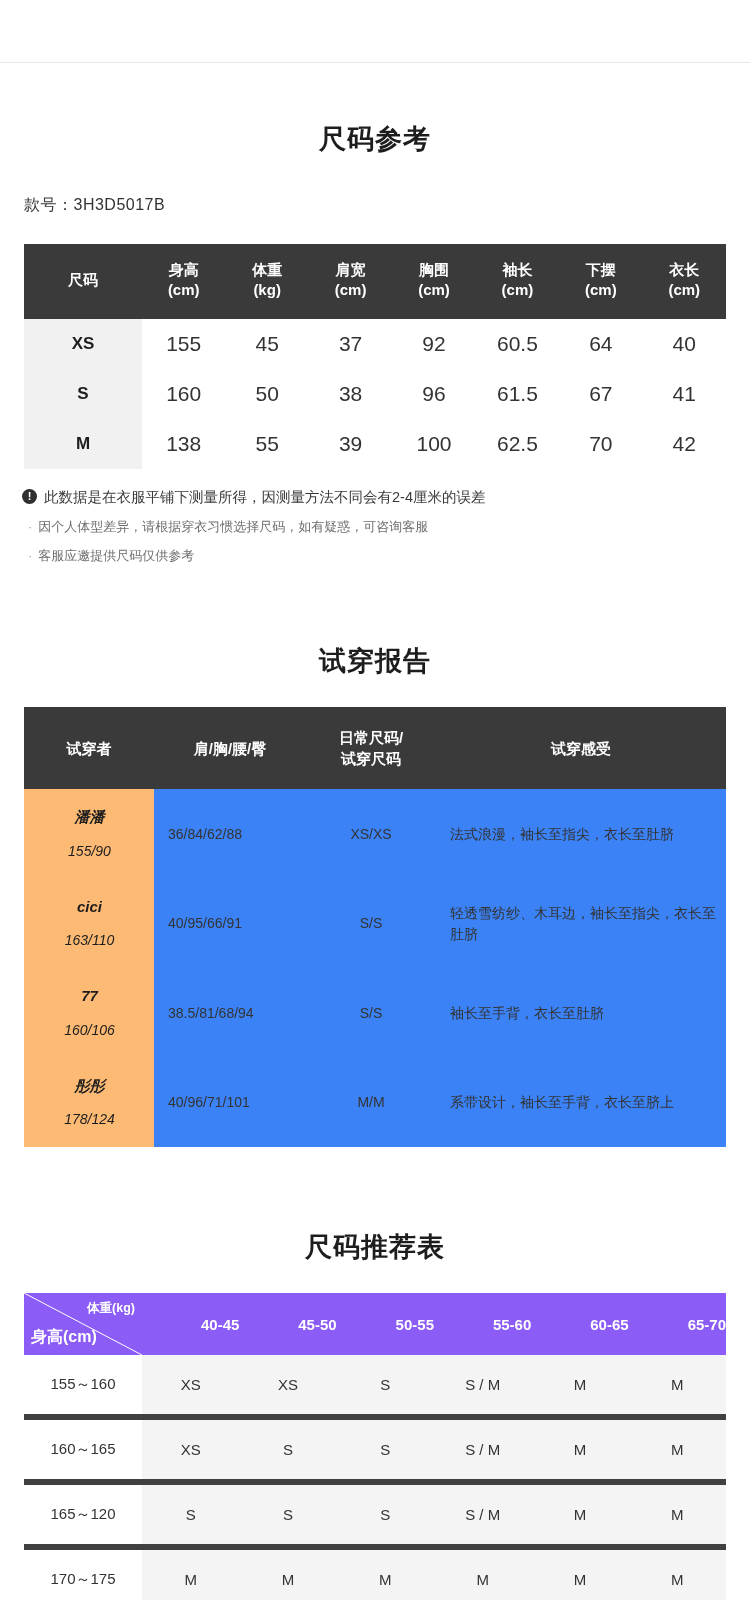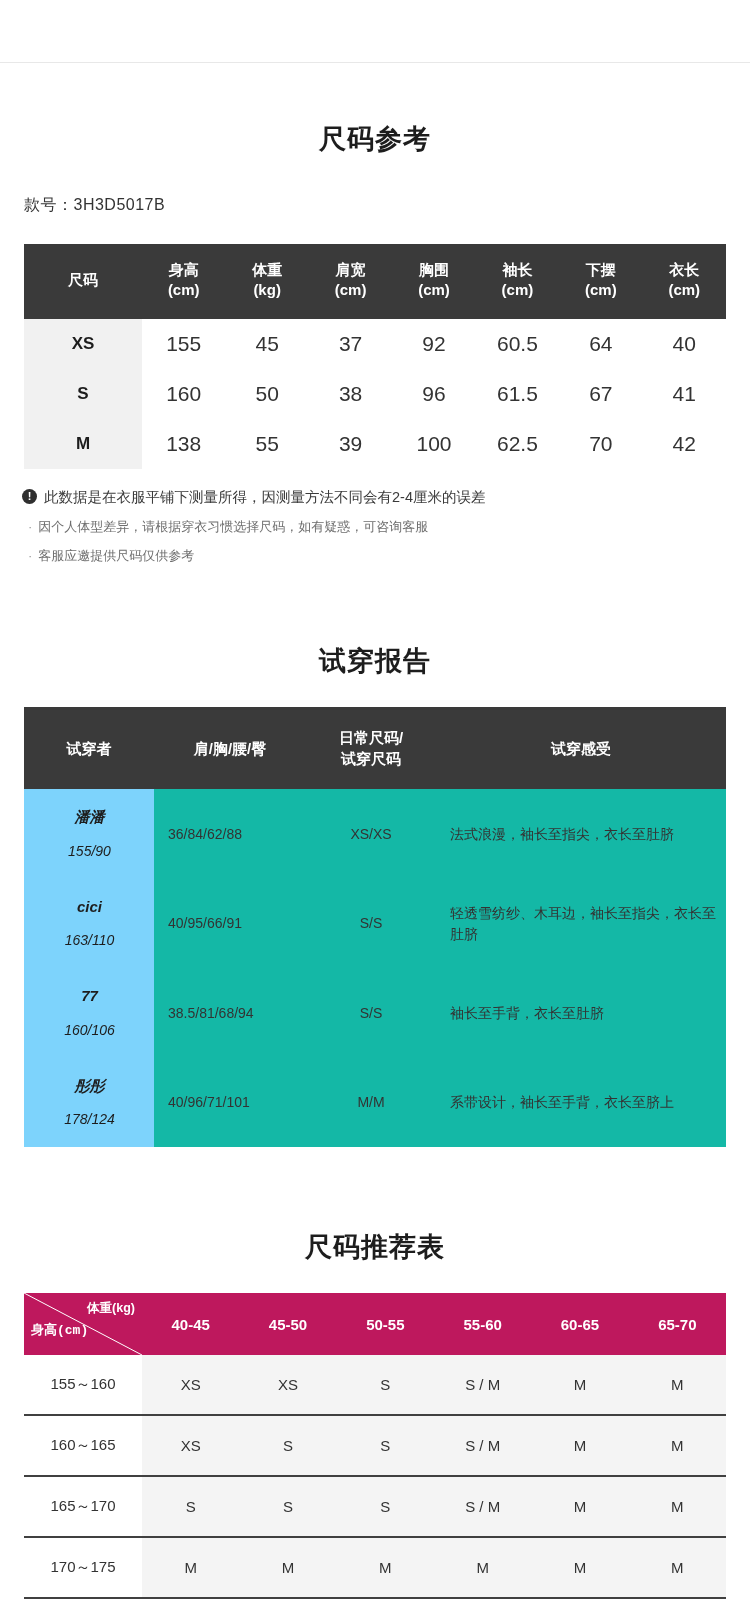--- a/index.html
+++ b/index.html
@@ -126,30 +126,30 @@
     font-size: 15px;
     font-weight: bold;
     padding: 20px 6px;
     line-height: 1.4;
     border: 0;
   }
   #fit-table thead th.c1 { width: 118px; margin-top: 42px; }
   #fit-table thead th.c2 { width: 140px; }
   #fit-table thead th.c3 { width: 118px; }
   #fit-table tbody td {
-    background: #14b8a6;
+    background: #3b82f6;
     font-size: 14px;
     color: #333;
     padding: 17px 8px;
     border: 0;
     vertical-align: middle;
     line-height: 1.5;
   }
   #fit-table tbody td.person {
-    background: #7dd3fc;
+    background: #fdba74;
     text-align: center;
     font-size: 14px;
     padding-left: 9px;
   }
   #fit-table tbody td.person .pname {
     display: block;
     font-weight: bold;
     font-size: 15px;
     font-style: italic;
     color: #1d1d1d;
@@ -168,23 +168,24 @@
 
   
   #rec-table { width: 702px; }
   #rec-table th, #rec-table td {
     border: 0;
     text-align: center;
     font-size: 15px;
     padding: 20px 0;
   }
   #rec-table thead th {
-    background: #be185d;
+    background: #8b5cf6;
     color: #fff;
     font-weight: bold;
+    text-align: right;
   }
   #rec-table thead th.corner {
     width: 118px;
     padding: 0;
     position: relative;
     height: 62px;
   }
   .corner-box {
     position: relative;
     width: 118px;
@@ -198,33 +199,32 @@
   }
   .corner-box .lbl-w {
     position: absolute;
     right: 7px; top: 7px;
     font-size: 12.5px;
     font-weight: bold;
     color: #fff;
   }
   .corner-box .lbl-h {
     position: absolute;
-    left: 7px; bottom: 16px;
-    font-size: 13px;
+    left: 7px; bottom: 7px;
+    font-size: 16px;
     font-weight: bold;
     color: #fff;
-    font-family: Liberation Mono, monospace;
   }
   #rec-table tbody td { background: #f4f4f4; color: #333; }
   #rec-table tbody td.rowhead {
     background: #ffffff;
     font-size: 15px;
     color: #333;
   }
-  #rec-table tbody tr td { border-bottom: 2px solid #404040; }
+  #rec-table tbody tr td { border-bottom: 6px solid #404040; }
 
   .final-note {
     margin: 20px 0 0 22px;
     font-size: 14.5px;
     color: #3a3a3a;
     display: flex;
     align-items: center;
     gap: 7px;
   }
   .bottom-rule {
@@ -391,21 +391,21 @@
           <tr>
             <td class="rowhead">160～165</td>
             <td>XS</td>
             <td>S</td>
             <td>S</td>
             <td>S / M</td>
             <td>M</td>
             <td>M</td>
           </tr>
           <tr>
-            <td class="rowhead">165～170</td>
+            <td class="rowhead">165～120</td>
             <td>S</td>
             <td>S</td>
             <td>S</td>
             <td>S / M</td>
             <td>M</td>
             <td>M</td>
           </tr>
           <tr>
             <td class="rowhead">170～175</td>
             <td>M</td>

